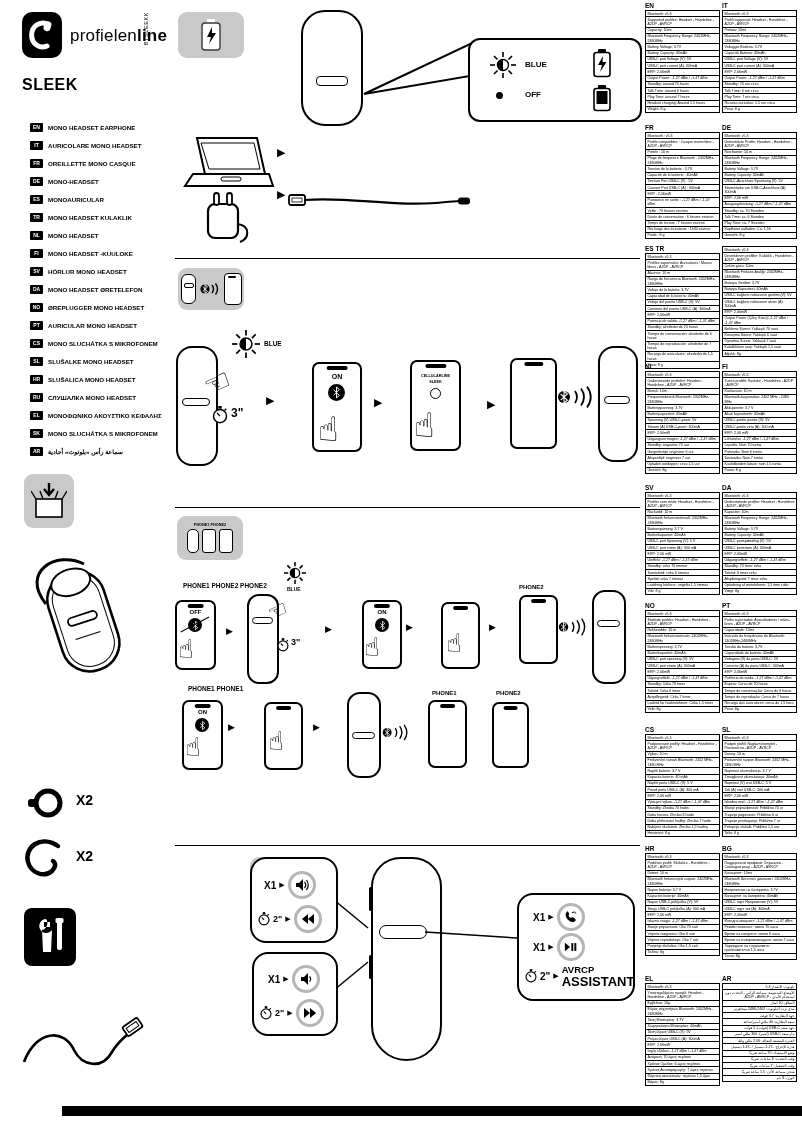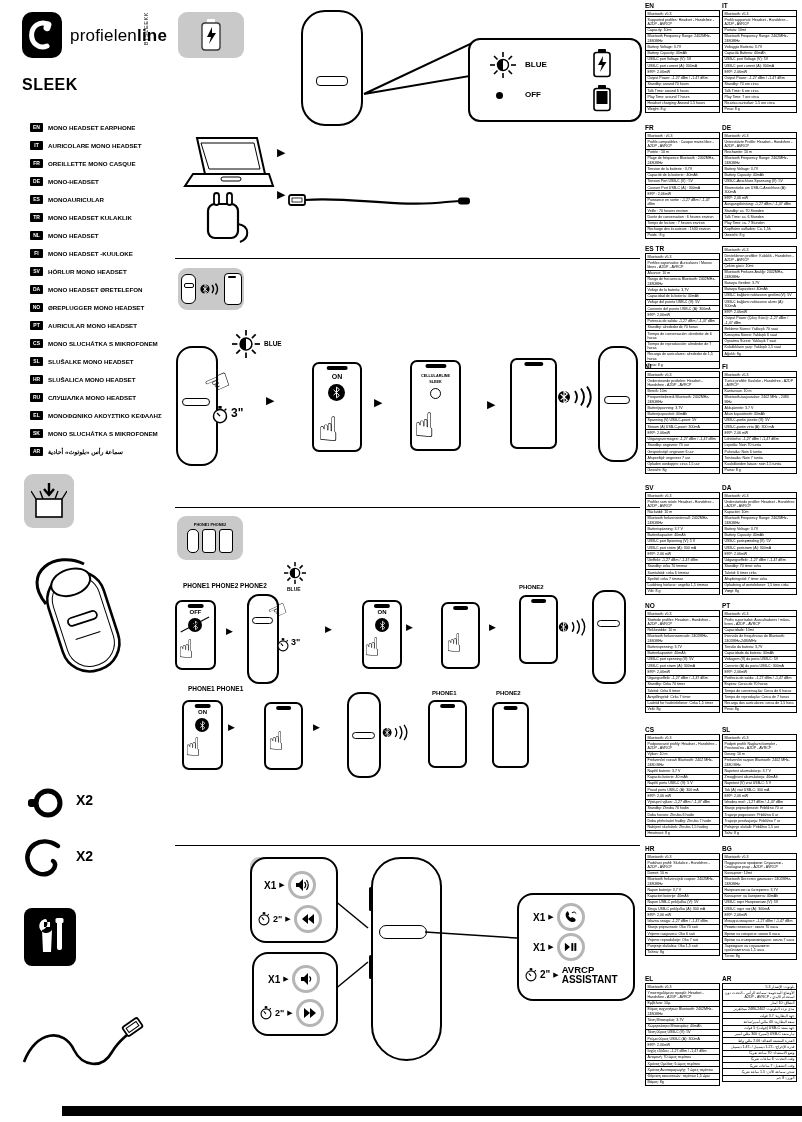--- a/index.html
+++ b/index.html
@@ -580,21 +580,21 @@
       <svg width="12" height="14" viewBox="0 0 14 16">
           <rect x="5.5" y="0" width="3" height="2.4" fill="#000"></rect>
           <line x1="11" y1="4" x2="12.6" y2="2.4" stroke="#000" stroke-width="1.2"></line>
           <circle cx="7" cy="9" r="5.8" fill="#fff" stroke="#000" stroke-width="1.3"></circle>
           <line x1="7" y1="9" x2="4.4" y2="6.2" stroke="#000" stroke-width="1.2"></line>
         </svg>
       <span class="b" style="font-size:10px;">2"</span>
       <span class="tri">▶</span>
       <span style="line-height:1;">
         <div class="b" style="font-size:9.5px;">AVRCP</div>
-        <div class="b" style="font-size:10px;">ASSISTANT</div>
+        <div class="b" style="font-size:13px;">ASSISTANT</div>
       </span>
     </div>
   </div>
 
   <div>
   <div class="spec" style="left: 645px; top: 2px;">
     <div class="spec-title">EN</div>
     <div class="spec-rows">
           <div class="spec-row">Bluetooth: v5.3</div>
           <div class="spec-row">Supported profiles: Headset - Handsfree - A2DP - AVRCP</div>

